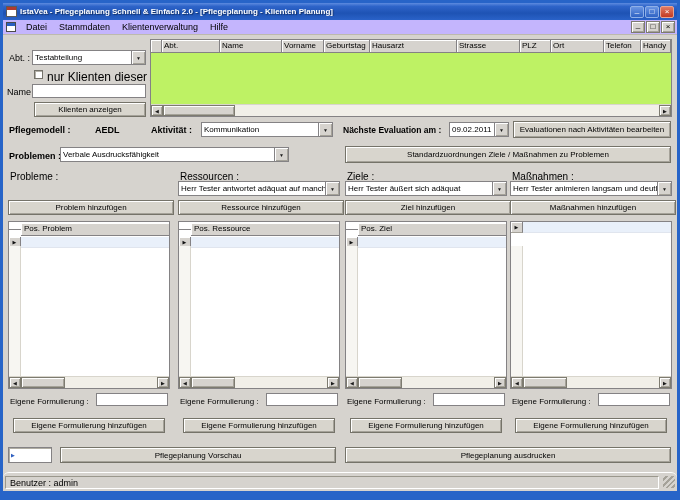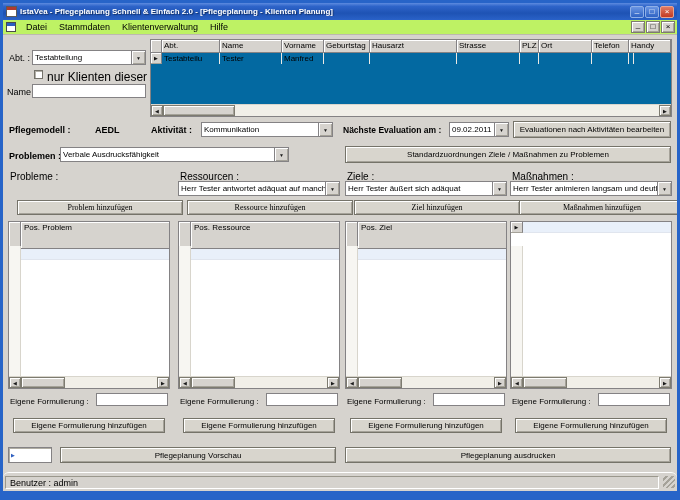--- a/index.html
+++ b/index.html
@@ -20,21 +20,21 @@
   .title-text { flex:1; font-size:8px; font-weight:bold; white-space:nowrap; overflow:hidden;
       text-shadow:1px 1px 1px rgba(0,0,0,.45); }
   .tb-btns { display:flex; gap:1px; flex:0 0 auto; }
   .tb-btn { width:14px; height:12px; border-radius:2px; border:1px solid #8fb0e8; color:#fff;
       background:linear-gradient(180deg,#6a95e2,#2f63c4); font-size:8px; line-height:10px;
       text-align:center; overflow:hidden; }
   .tb-btn.min { line-height:5px; }
   .tb-btn.close { background:linear-gradient(180deg,#e07a62,#c23a22); border-color:#e8a593; }
 
   
-  .menubar { position:absolute; left:0; top:17px; width:674px; height:15px; background:#bef264;
+  .menubar { position:absolute; left:0; top:17px; width:674px; height:15px; background:#c4b5fd;
       display:flex; align-items:center; font-size:9px; border-bottom:1px solid #bdb9ae; }
   .child-icon { width:10px; height:10px; margin:0 4px 0 3px; flex:0 0 auto;
       background:#fff; border:1px solid #4a4a4a; position:relative; }
   .child-icon::before { content:""; position:absolute; left:0; top:0; right:0; height:3px; background:#2a5fc1; }
   .menu-item { padding:1px 6px; cursor:default; }
   .mdi-btns { margin-left:auto; display:flex; margin-right:2px; }
   .mdi-btn { width:14px; height:12px; margin-left:1px; background:#d6d3ce; border:1px solid #7d7b70;
       box-shadow:inset 1px 1px 0 #fff, inset -1px -1px 0 #a5a299;
       font-size:8px; line-height:10px; text-align:center; color:#000; overflow:hidden; }
   .mdi-btn.min { line-height:5px; }
@@ -55,28 +55,28 @@
       white-space:nowrap; overflow:hidden; }
   .combo-btn { width:14px; flex:0 0 auto; background:#d6d3ce; border-left:1px solid #848284;
       box-shadow:inset 1px 1px 0 #fff, inset -1px -1px 0 #a5a299;
       font-size:5px; display:flex; align-items:center; justify-content:center; color:#1a1a1a; }
   .checkbox { position:absolute; width:9px; height:9px; background:#fff; border:1px solid #74726a;
       box-shadow:inset 1px 1px 0 #b4b1a8; }
   .sunken { background:#fff; border:1px solid #848284; box-shadow:inset 1px 1px 0 #b0ada3; }
 
   
   .grid { position:absolute; left:147px; top:36px; width:522px; height:78px;
-      background:#0369a1; border:1px solid #848284; overflow:hidden; }
+      background:#bef264; border:1px solid #848284; overflow:hidden; }
   .grid-header { display:flex; height:13px; }
   .gcell { background:#d6d3ce; border-right:1px solid #848284; border-bottom:1px solid #848284;
       box-shadow:inset 1px 1px 0 #fff; font-size:8px; line-height:12px; padding:0 2px;
       white-space:nowrap; overflow:hidden; flex:0 0 auto; }
   .gut { width:11px; padding:0; }
   .c0{width:58px}.c1{width:62px}.c2{width:42px}.c3{width:46px}.c4{width:87px}
-  .c5{width:63px}.c6{width:19px}.c7{width:53px}.c8{width:37px}.c9{flex:1 1 auto}
+  .c5{width:63px}.c6{width:31px}.c7{width:53px}.c8{width:37px}.c9{flex:1 1 auto}
   .grid-row { display:flex; height:11px; font-size:8px; line-height:11px; }
   .row-gutter { width:11px; flex:0 0 auto; background:#d6d3ce; border-right:1px solid #848284;
       border-bottom:1px solid #a5a299; box-shadow:inset 1px 1px 0 #fff;
       display:flex; align-items:center; justify-content:center; }
   .rcell { border-right:1px solid #eceae4; padding:0 2px; white-space:nowrap; overflow:hidden; flex:0 0 auto; }
   .marker { font-size:5px; line-height:5px; color:#111; }
 
   
   .hscroll { position:absolute; left:0; right:0; bottom:0; height:12px; background:#f1efe8;
       display:flex; border-top:1px solid #d8d5cc; }
@@ -85,24 +85,24 @@
       font-size:5px; display:flex; align-items:center; justify-content:center; color:#1a1a1a; }
   .strack { flex:1; position:relative; }
   .sthumb { position:absolute; left:0; top:0; height:100%; width:44px; background:#d6d3ce;
       border:1px solid #7d7b70; box-shadow:inset 1px 1px 0 #fff, inset -1px -1px 0 #a5a299; }
   .grid .sthumb { width:72px; }
 
   
   .pcol { position:absolute; top:168px; width:162px; height:262px; }
   .pcol .col-lbl { position:absolute; top:0; left:2px; font-size:10px; white-space:nowrap; }
   .pcol .combo { top:10px; left:0; width:162px; }
-  .pcol .add-btn { top:29px; left:9px; width:166px; height:15px;font-family:Liberation Serif, serif; }
+  .pcol .add-btn { top:29px; left:0; width:166px; height:15px; }
   .listbox { position:absolute; top:50px; left:0; width:162px; height:168px;
       background:#fff; border:1px solid #848284; overflow:hidden; }
-  .list-header { display:flex; height:27px; }
+  .list-header { display:flex; height:15px;align-items:center; }
   .lh-gut { width:12px; flex:0 0 auto; background:#d6d3ce; border-right:1px solid #848284;
       border-bottom:1px solid #848284; box-shadow:inset 1px 1px 0 #fff; }
   .lh-text { flex:1; background:#d6d3ce; border-bottom:1px solid #848284;
       box-shadow:inset 1px 1px 0 #fff; font-size:8px; line-height:12px; padding:0 3px;
       white-space:nowrap; overflow:hidden; }
   .list-row { display:flex; height:11px; }
   .lr-gut { width:12px; flex:0 0 auto; background:#d6d3ce; border-right:1px solid #848284;
       border-bottom:1px solid #a5a299; box-shadow:inset 1px 1px 0 #fff;
       display:flex; align-items:center; justify-content:center; }
   .lr-cell { flex:1; background:#e9f0fa; border-bottom:1px solid #e0e5ee; }
@@ -154,50 +154,36 @@
 
   <div class="lbl" style="left:6px; top:50px;">Abt. :</div>
   <div class="combo" style="left:29px; top:47px; width:114px;">
     <span class="combo-text">Testabteilung</span>
     <span class="combo-btn">▼</span>
   </div>
   <div class="checkbox" style="left:31px; top:67px;"></div>
   <div class="lbl s" style="left:44px; top:67px;">nur Klienten dieser Abt. anz.</div>
   <div class="lbl" style="left:4px; top:84px;">Name :</div>
   <input class="input" style="left: 29px; top: 81px; width: 114px; height: 14px;" value="">
+  <div class="btn" style="left:31px; top:99px; width:112px; height:15px;">Klienten anzeigen</div>
 
   <div class="grid">
     <div class="grid-header">
       <div class="gcell gut"></div>
       <div class="gcell c0">Abt.</div>
       <div class="gcell c1">Name</div>
       <div class="gcell c2">Vorname</div>
       <div class="gcell c3">Geburtstag</div>
       <div class="gcell c4">Hausarzt</div>
       <div class="gcell c5">Strasse</div>
       <div class="gcell c6">PLZ</div>
       <div class="gcell c7">Ort</div>
       <div class="gcell c8">Telefon</div>
       <div class="gcell c9">Handy</div>
     </div>
-    <div class="grid-row">
-      <div class="row-gutter">
-        <span class="marker">▶</span>
-      </div>
-      <div class="rcell c0">Testabteilu</div>
-      <div class="rcell c1">Tester</div>
-      <div class="rcell c2">Manfred</div>
-      <div class="rcell c3"></div>
-      <div class="rcell c4"></div>
-      <div class="rcell c5"></div>
-      <div class="rcell c6"></div>
-      <div class="rcell c7"></div>
-      <div class="rcell c8"></div>
-      <div class="rcell c9"></div>
-    </div>
     <div class="hscroll">
       <div class="sbtn">◀</div>
       <div class="strack">
           <div class="sthumb"></div>
         </div>
       <div class="sbtn">▶</div>
     </div>
   </div>
 
   <div class="lbl b" style="left:6px; top:122px;">Pflegemodell :</div>

